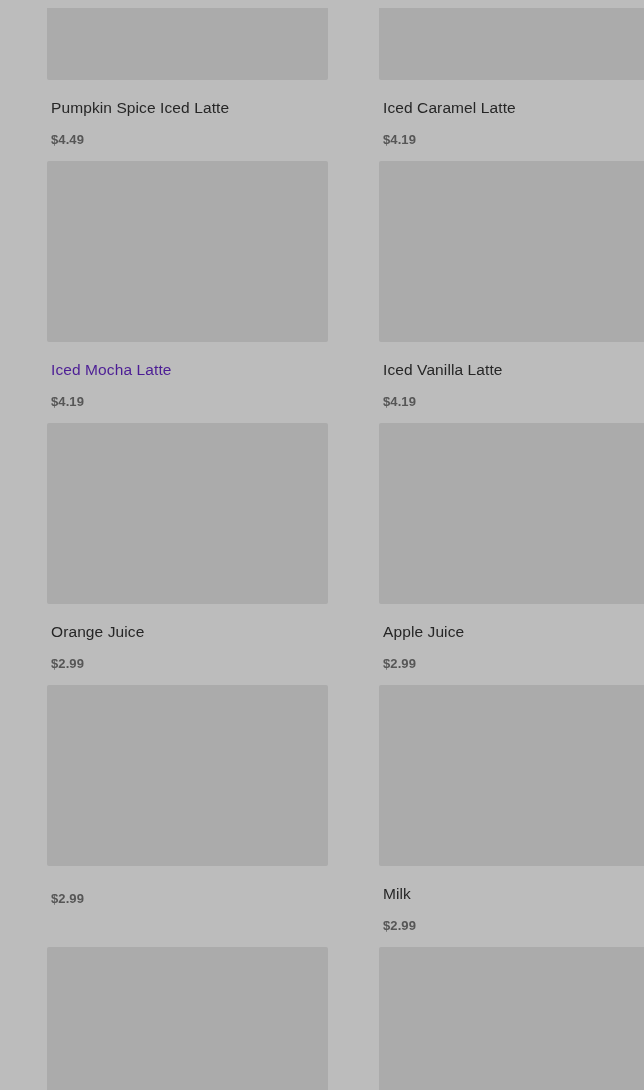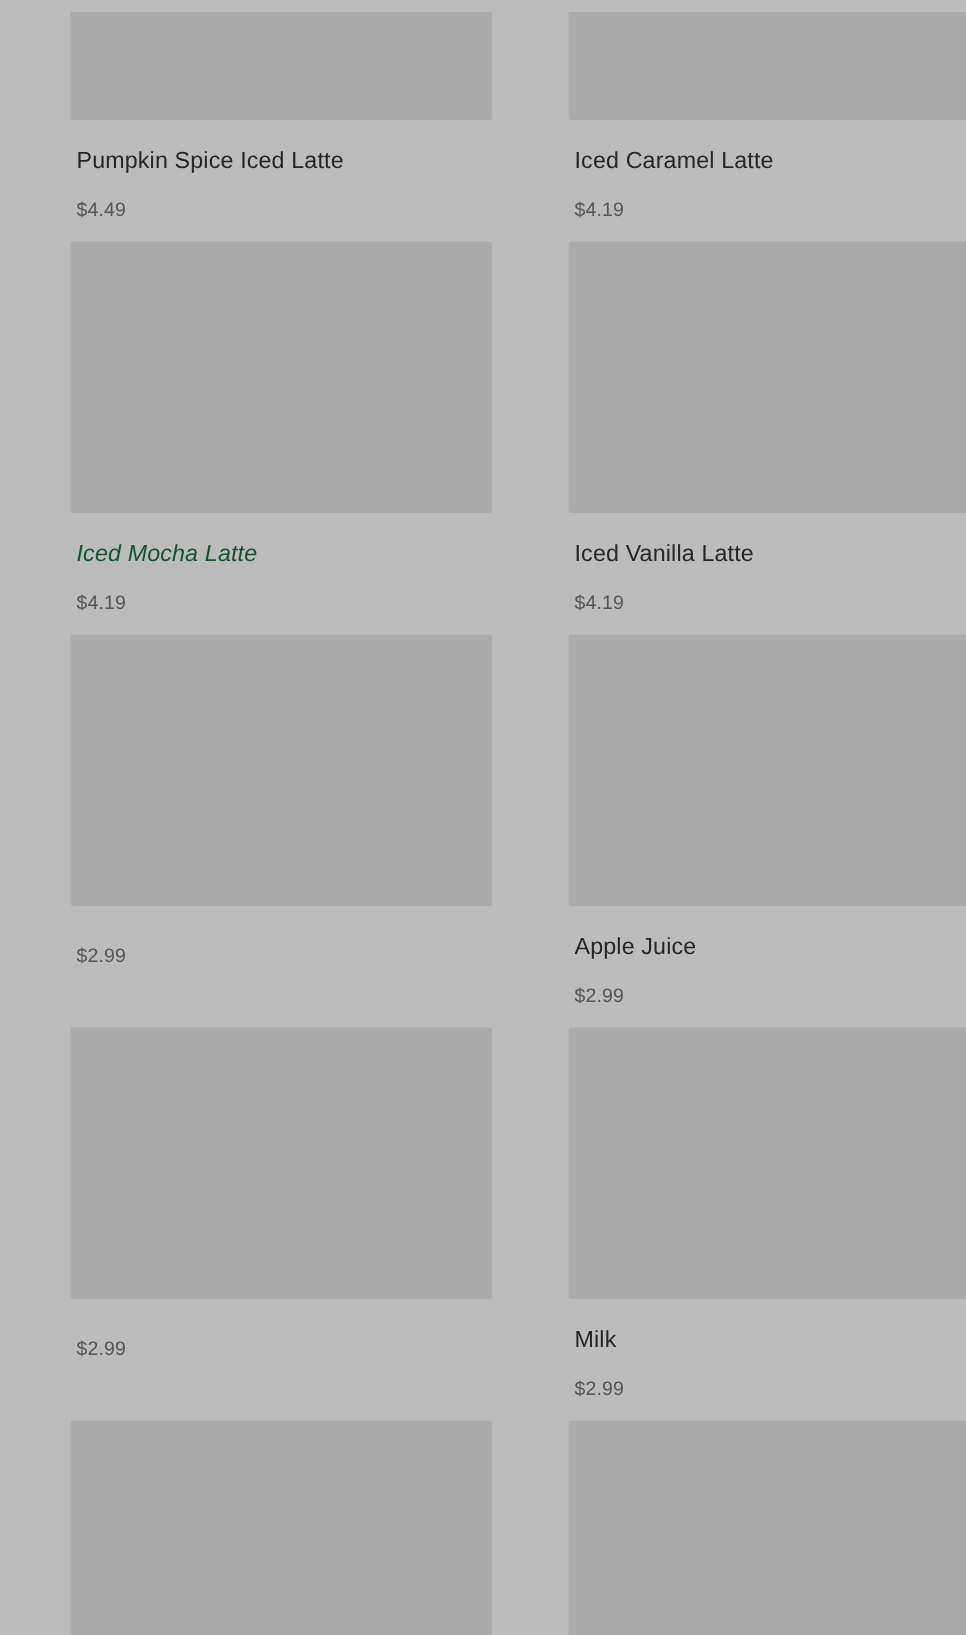--- a/index.html
+++ b/index.html
@@ -68,21 +68,21 @@
     font-weight: 400;
     line-height: 1.25;
     color: #262626;
     letter-spacing: 0.1px;
     white-space: nowrap;
   }
 
   .product-price {
     margin-top: 7px;
     font-size: 13px;
-    font-weight: 400;
+    font-weight: 700;
     line-height: 1.2;
     color: #565656;
     letter-spacing: 0.1px;
   }
 </style>
 </head>
 <body style="background: rgb(188, 188, 188);">
 
 <div class="viewport">
   <div class="product-grid" id="product-grid">
@@ -98,36 +98,37 @@
     <div class="product-thumb" style="background: rgb(171, 171, 171);"></div>
     <div class="product-info">
       <div class="product-title" style="color: rgb(38, 38, 38);">Iced Caramel Latte</div>
       <div class="product-price" style="color: rgb(86, 86, 86);">$4.19</div>
     </div>
   </div>
 
   <div class="product-card col-left">
     <div class="product-thumb" style="background: rgb(171, 171, 171);"></div>
     <div class="product-info">
-      <div class="product-title" style="color: #14532d; font-style: italic;">Iced Mocha Latte</div>
+      <div class="product-title" style="color: #4c1d95;">Iced Mocha Latte</div>
       <div class="product-price" style="color: rgb(86, 86, 86);">$4.19</div>
     </div>
   </div>
 
   <div class="product-card col-right">
     <div class="product-thumb" style="background: rgb(171, 171, 171);"></div>
     <div class="product-info">
       <div class="product-title" style="color: rgb(38, 38, 38);">Iced Vanilla Latte</div>
       <div class="product-price" style="color: rgb(86, 86, 86);">$4.19</div>
     </div>
   </div>
 
   <div class="product-card col-left">
     <div class="product-thumb" style="background: rgb(171, 171, 171);"></div>
     <div class="product-info">
+      <div class="product-title" style="color: rgb(38, 38, 38);">Orange Juice</div>
       <div class="product-price" style="color: rgb(86, 86, 86);">$2.99</div>
     </div>
   </div>
 
   <div class="product-card col-right">
     <div class="product-thumb" style="background: rgb(171, 171, 171);"></div>
     <div class="product-info">
       <div class="product-title" style="color: rgb(38, 38, 38);">Apple Juice</div>
       <div class="product-price" style="color: rgb(86, 86, 86);">$2.99</div>
     </div>

